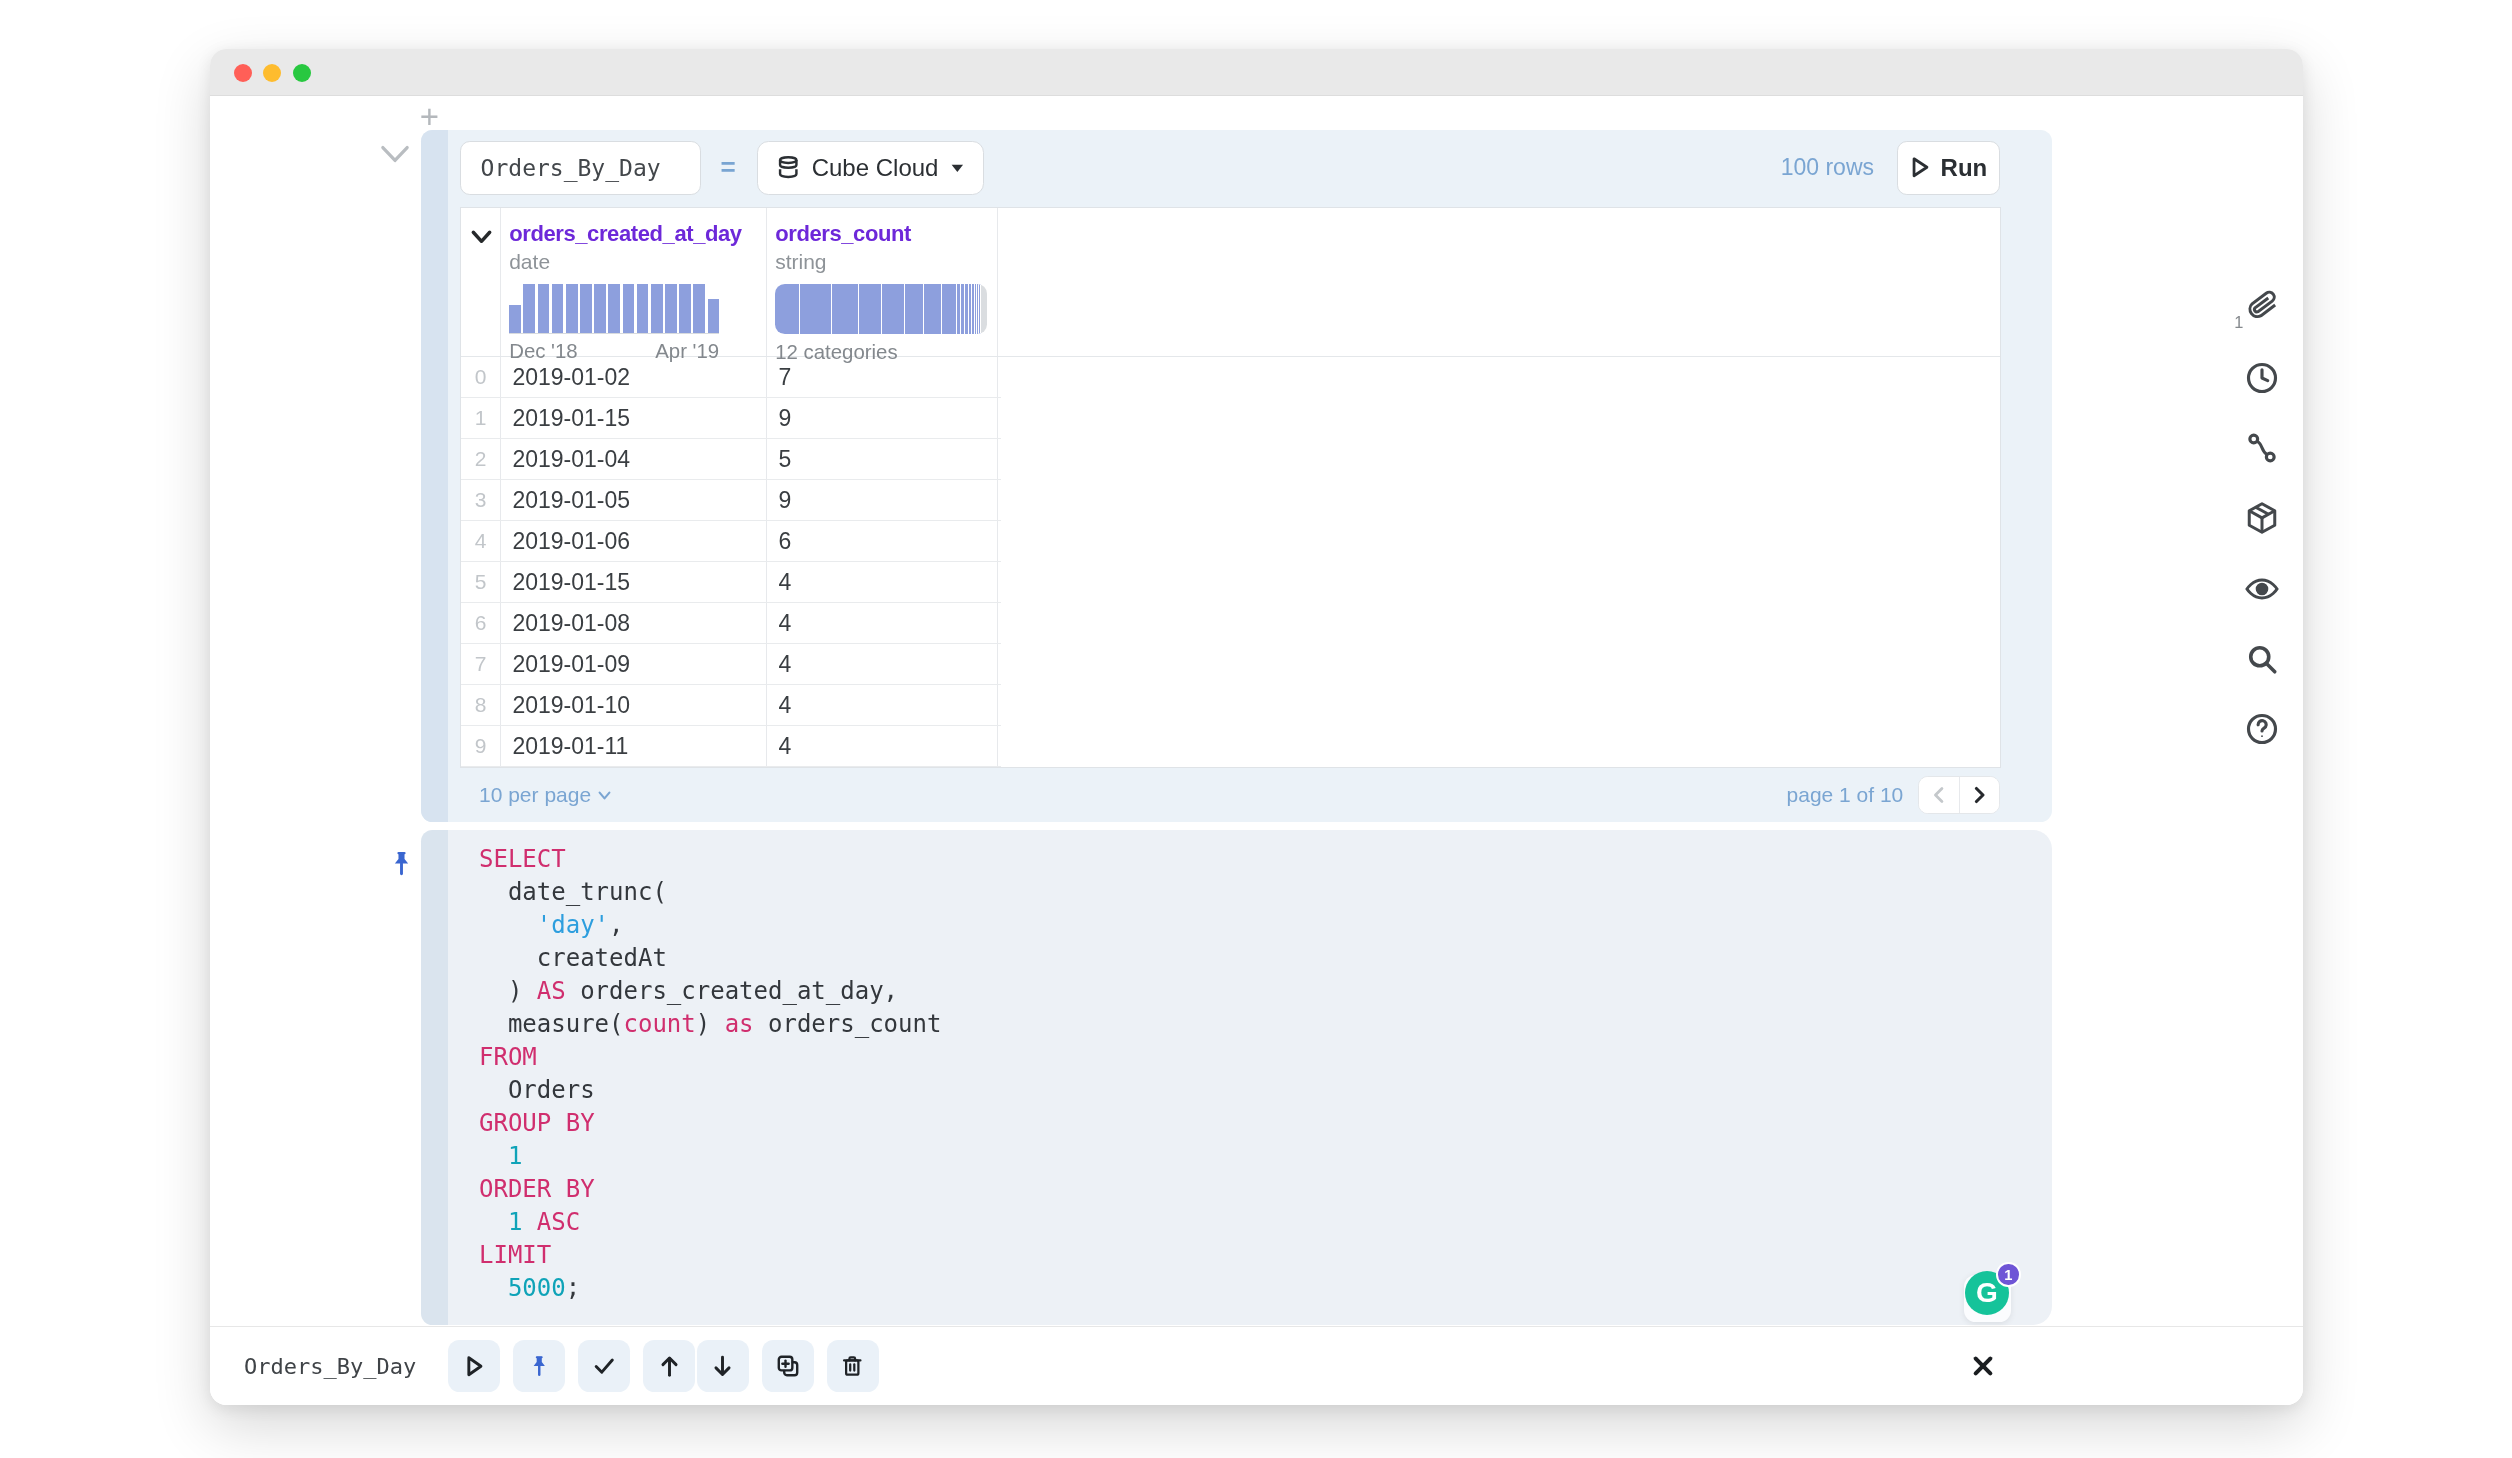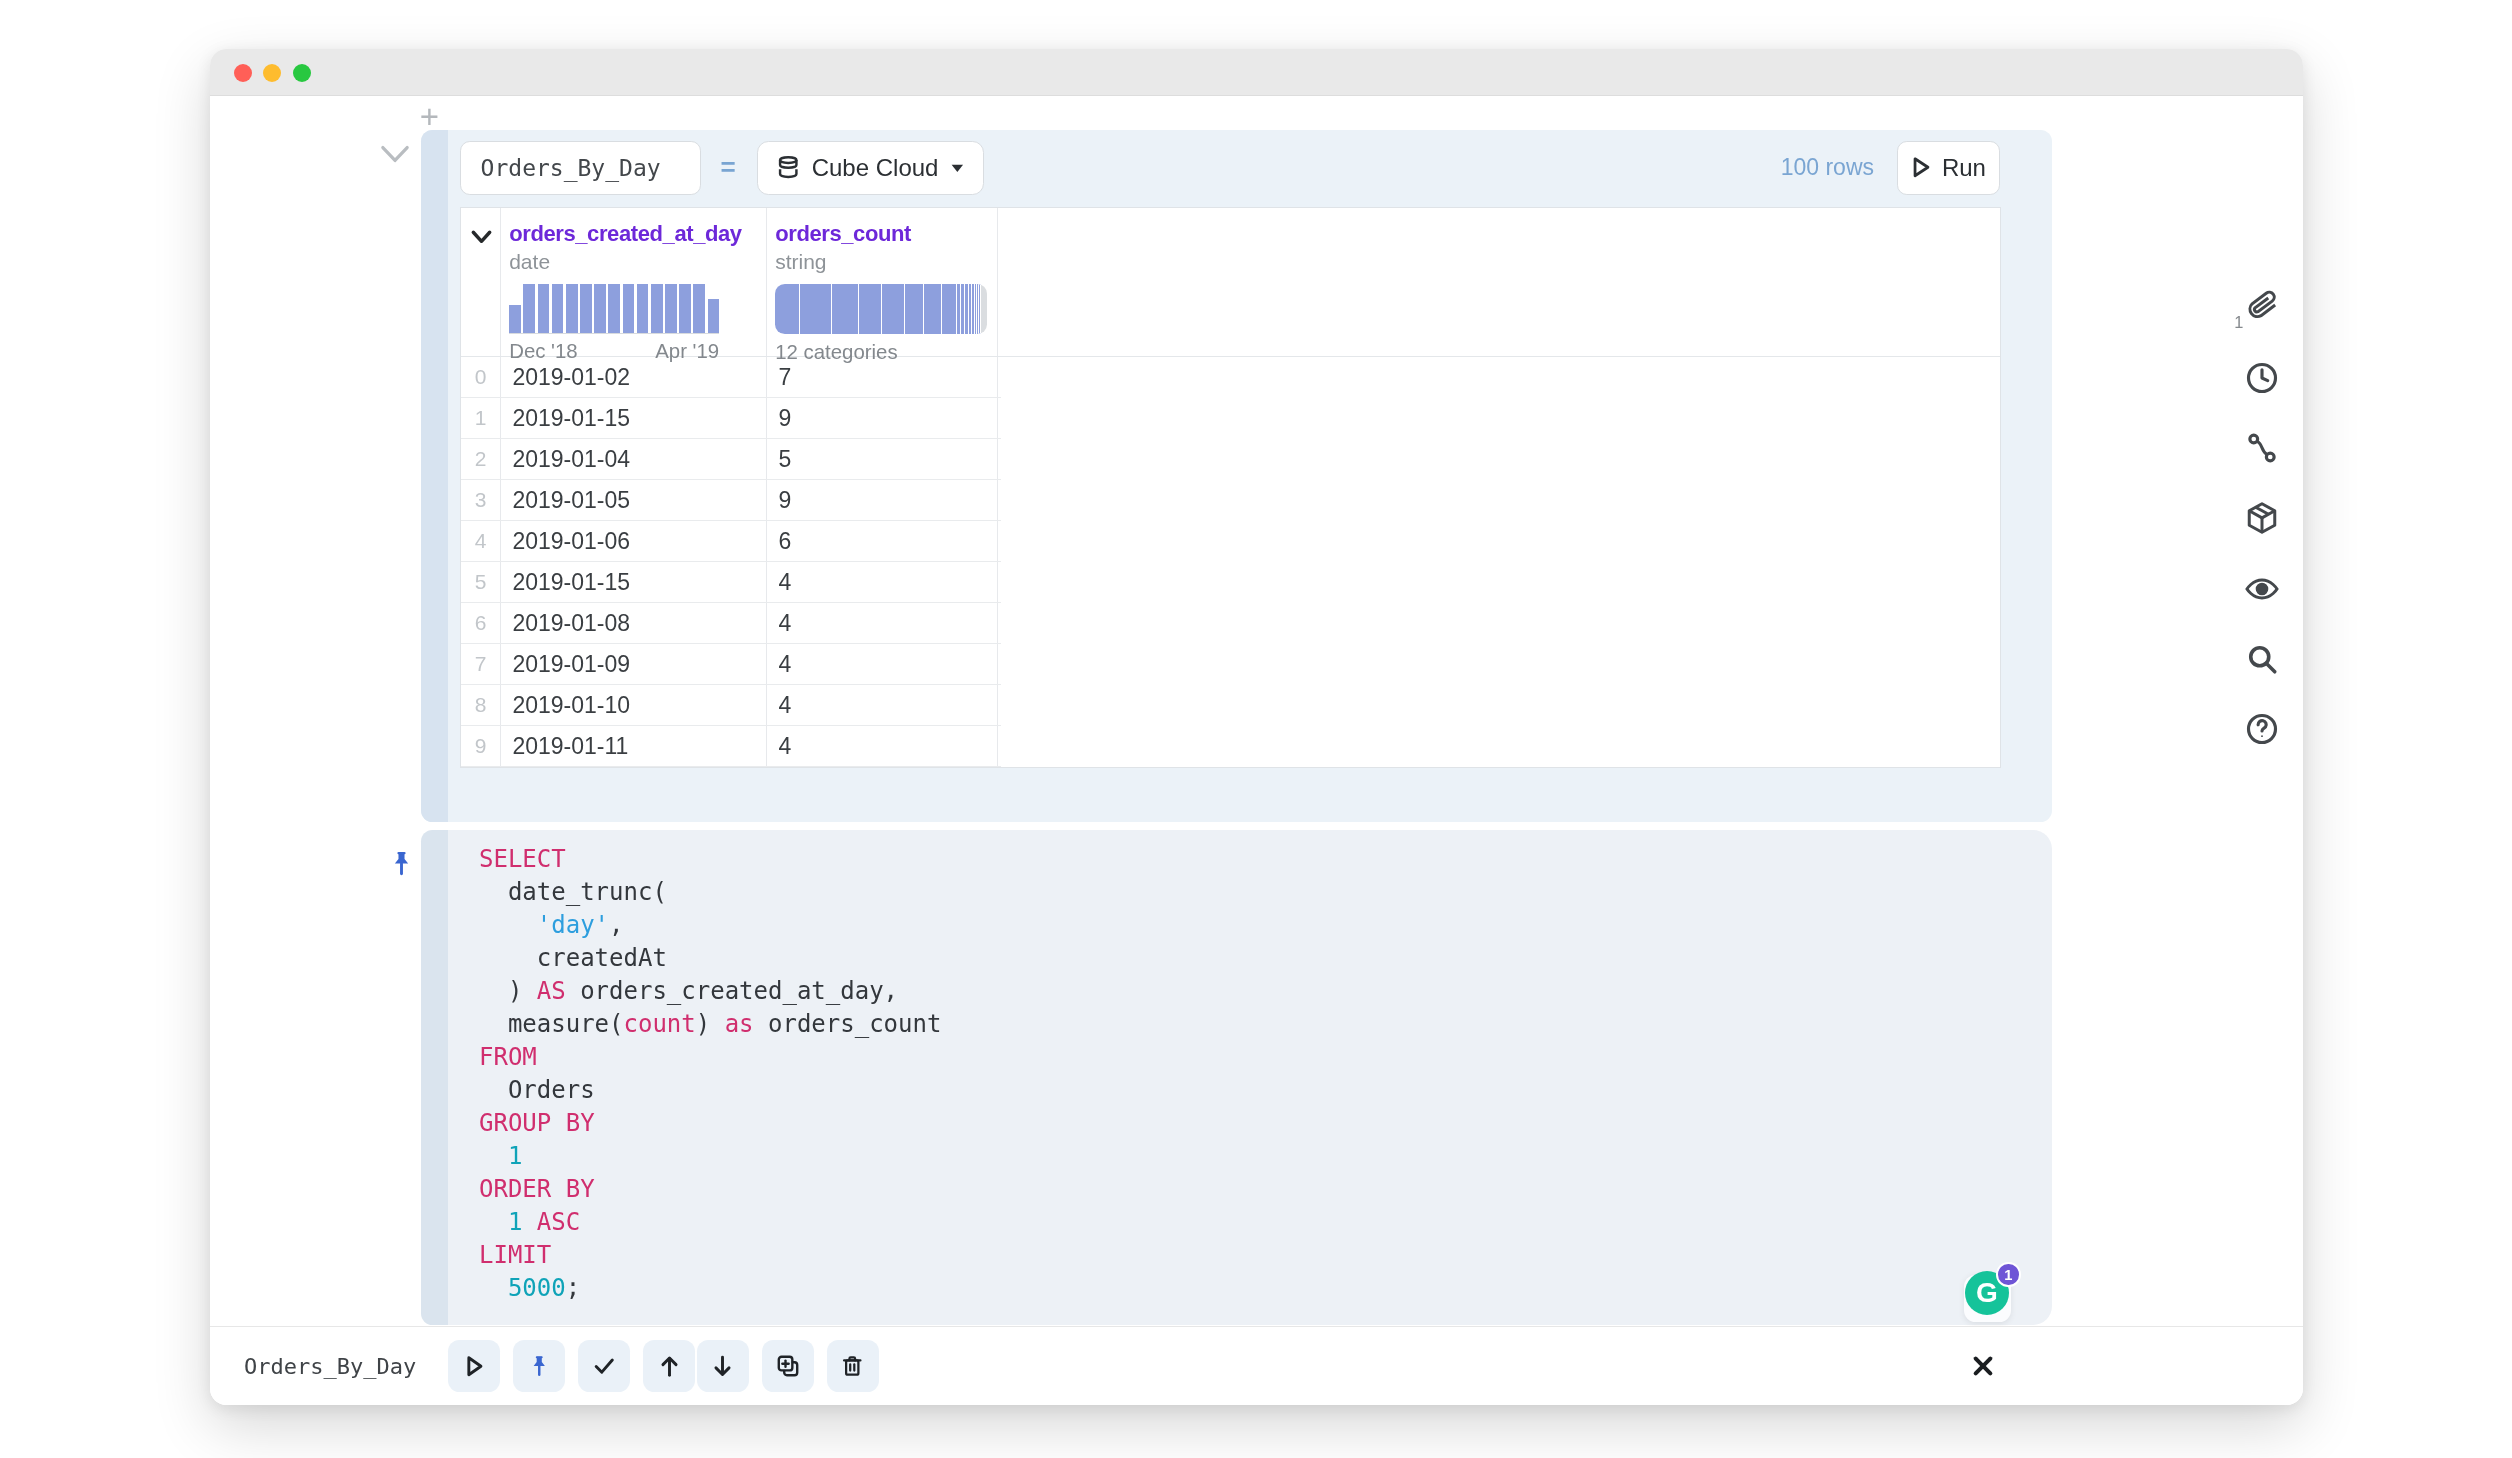--- a/index.html
+++ b/index.html
@@ -38,21 +38,21 @@
                 border-radius:9.8px; font-family:"DejaVu Sans Mono", monospace; font-size:23px;
                 color:#43474b; display:flex; align-items:center; padding-left:19.6px; }
   .equals { margin:0 21px 0 19.6px; color:#79a5d2; font-size:26px; font-weight:bold; }
   .source-select { height:54px; background:#fff; border:1.6px solid #d9dde1; border-radius:11.4px;
                    display:flex; align-items:center; gap:11.4px; padding:0 18px; cursor:pointer; }
   .source-select .lbl { font-size:24px; font-weight:500; color:#2b2f33; }
   .hdr-spacer { flex:1; }
   .rows-count { color:#7aa5d2; font-size:23px; margin-right:23px; }
   .run-btn { width:103px; height:54px; background:#fff; border:1.6px solid #d9dde1; border-radius:9.8px;
              display:flex; align-items:center; justify-content:center; gap:9.8px; cursor:pointer; }
-  .run-btn .lbl { font-size:24px; font-weight:400; color:#2b2f33; }
+  .run-btn .lbl { font-size:24px; font-weight:700; color:#2b2f33; }
 
   
   .table { position:absolute; left:39px; top:77px; width:1541px; height:561px;
            background:#fff; border:1.6px solid #dfe3e7; }
   .thead { display:flex; height:149px; border-bottom:1.6px solid #e4e7ea; }
   .th { position:relative; }
   .th-index { width:40px; border-right:1.6px solid #e7e9ec; }
   .th-index svg { position:absolute; left:9px; top:21px; }
   .th-col1 { width:266px; border-right:1.6px solid #e7e9ec; padding:13px 8.2px 0 8.2px; }
   .th-col2 { width:231px; border-right:1.6px solid #e7e9ec; padding:13px 8.2px 0 8.2px; }
@@ -302,20 +302,42 @@
                 <div class="td td-count">4</div>
               </div>
               <div class="tr">
                 <div class="td td-index">9</div>
                 <div class="td td-date">2019-01-11</div>
                 <div class="td td-count">4</div>
               </div>
             </div>
         </div>
 
+        <div class="pagination">
+          <button class="per-page">
+            <span>10 per page</span>
+            <svg width="13" height="9" viewBox="0 0 16 11">
+                <polyline points="2,2 8,9 14,2" fill="none" stroke="#7aa5d2" stroke-width="2.6" stroke-linecap="round" stroke-linejoin="round"></polyline>
+              </svg>
+          </button>
+          <div class="pg-spacer"></div>
+          <span class="page-label">page 1 of 10</span>
+          <div class="pager">
+            <button class="prev">
+              <svg width="11.4" height="18" viewBox="0 0 14 22">
+                  <polyline points="11,3 3,11 11,19" fill="none" stroke="#c4c8cb" stroke-width="3.4" stroke-linecap="round" stroke-linejoin="round"></polyline>
+                </svg>
+            </button>
+            <button class="next">
+              <svg width="11.4" height="18" viewBox="0 0 14 22">
+                  <polyline points="3,3 11,11 3,19" fill="none" stroke="#26292d" stroke-width="3.8" stroke-linecap="round" stroke-linejoin="round"></polyline>
+                </svg>
+            </button>
+          </div>
+        </div>
       </section>
 
       <span class="pin-margin-icon">
         <svg width="29" height="29" viewBox="0 0 24 24">
           <path d="M9.5 3h5v5.2l3 3.8H6.5l3-3.8z" fill="#3a66d0"></path>
           <rect x="8.6" y="2.4" width="6.8" height="2" rx="1" fill="#3a66d0"></rect>
           <line x1="12" y1="12" x2="12" y2="20.5" stroke="#3a66d0" stroke-width="2.4" stroke-linecap="round"></line>
         </svg>
       </span>
       <span class="sql-db-icon">

